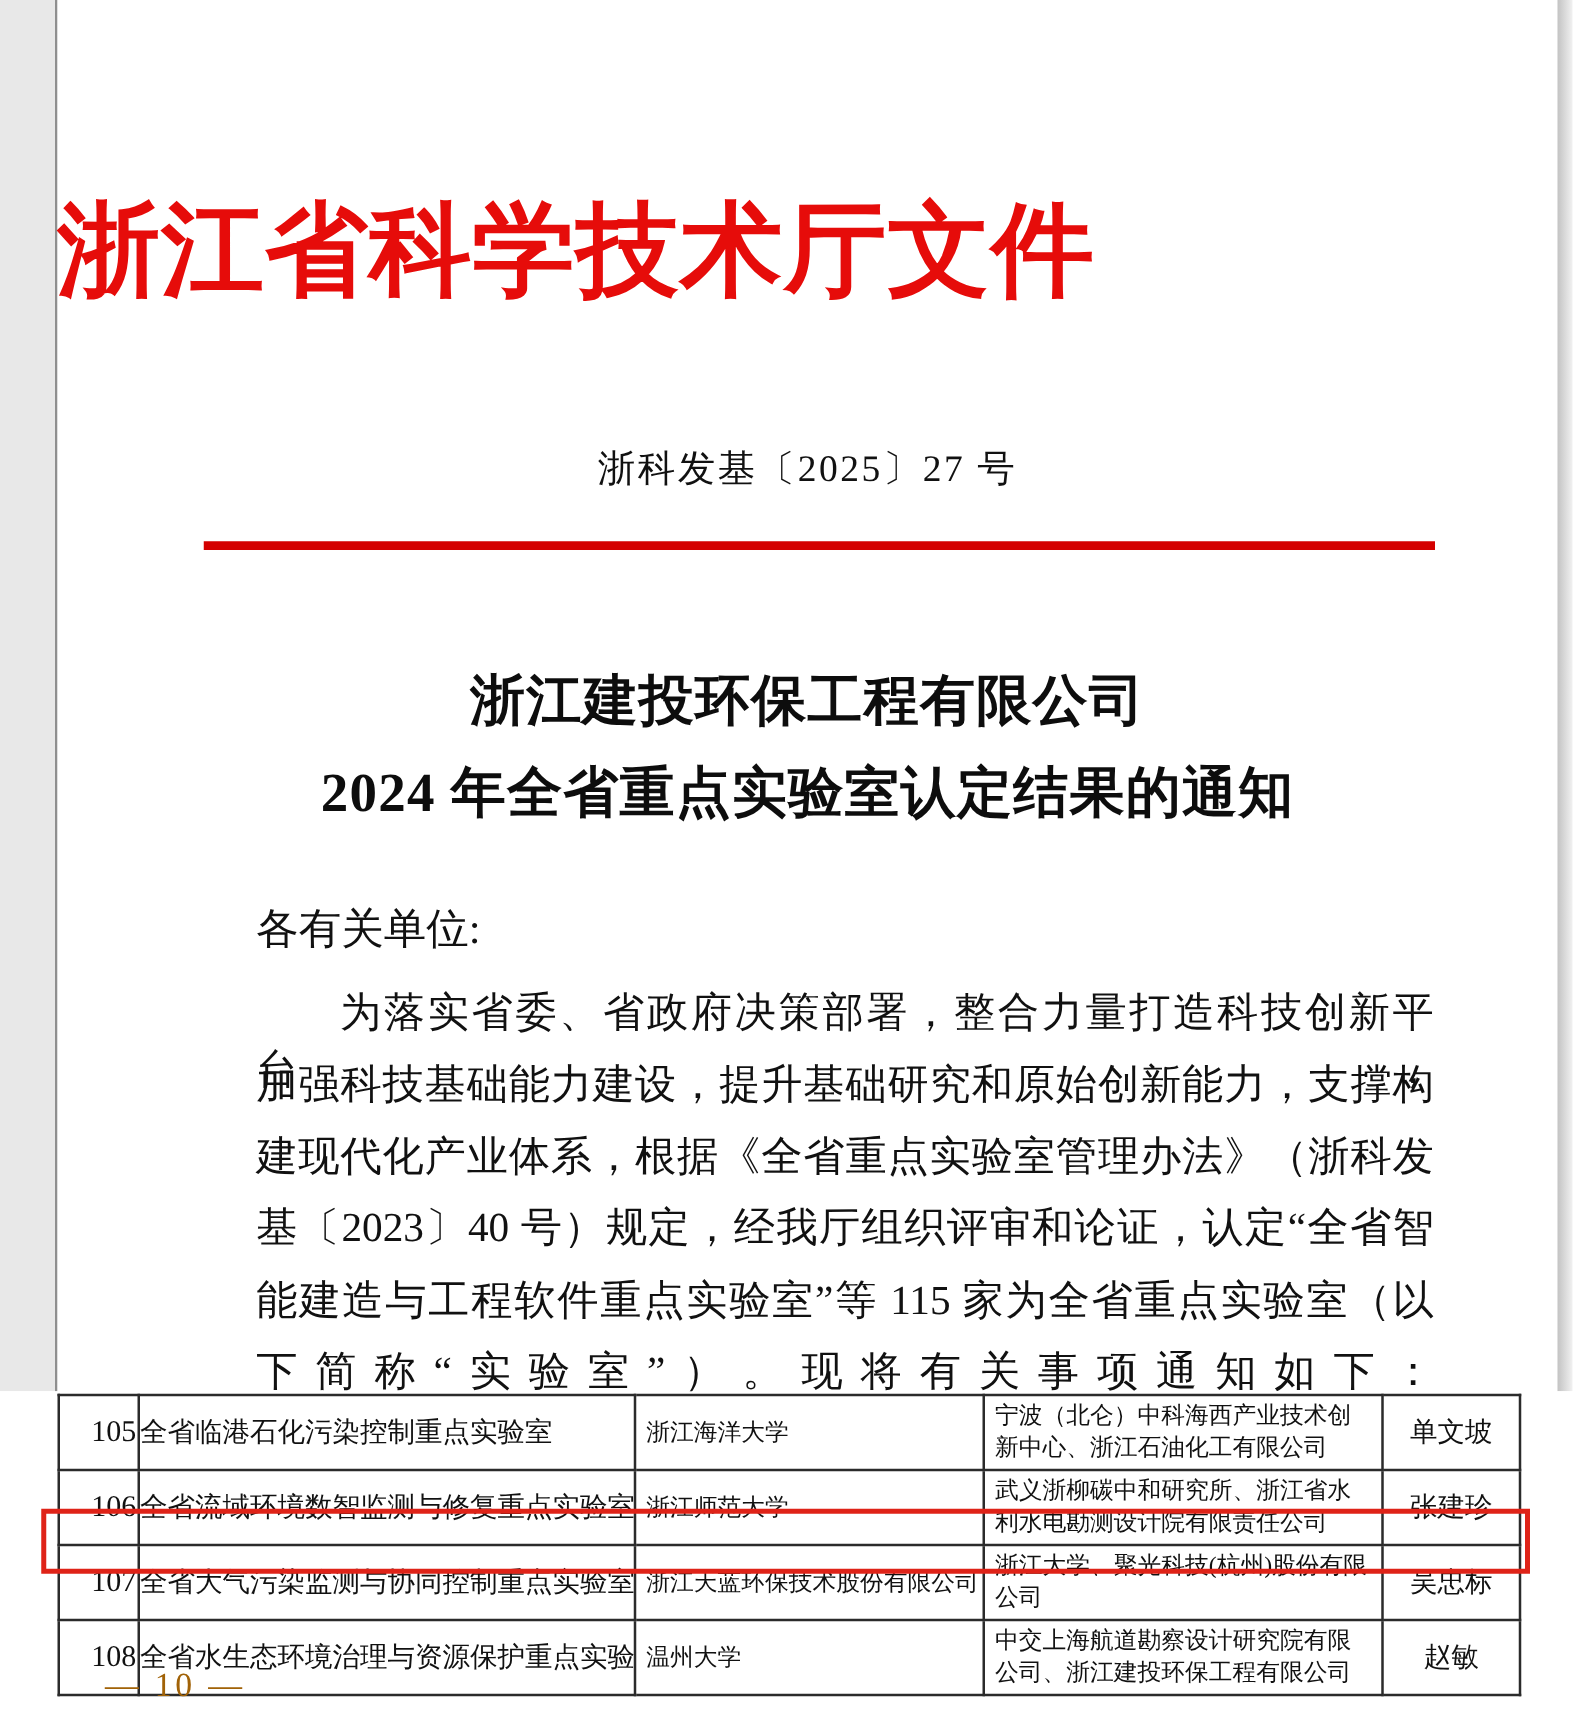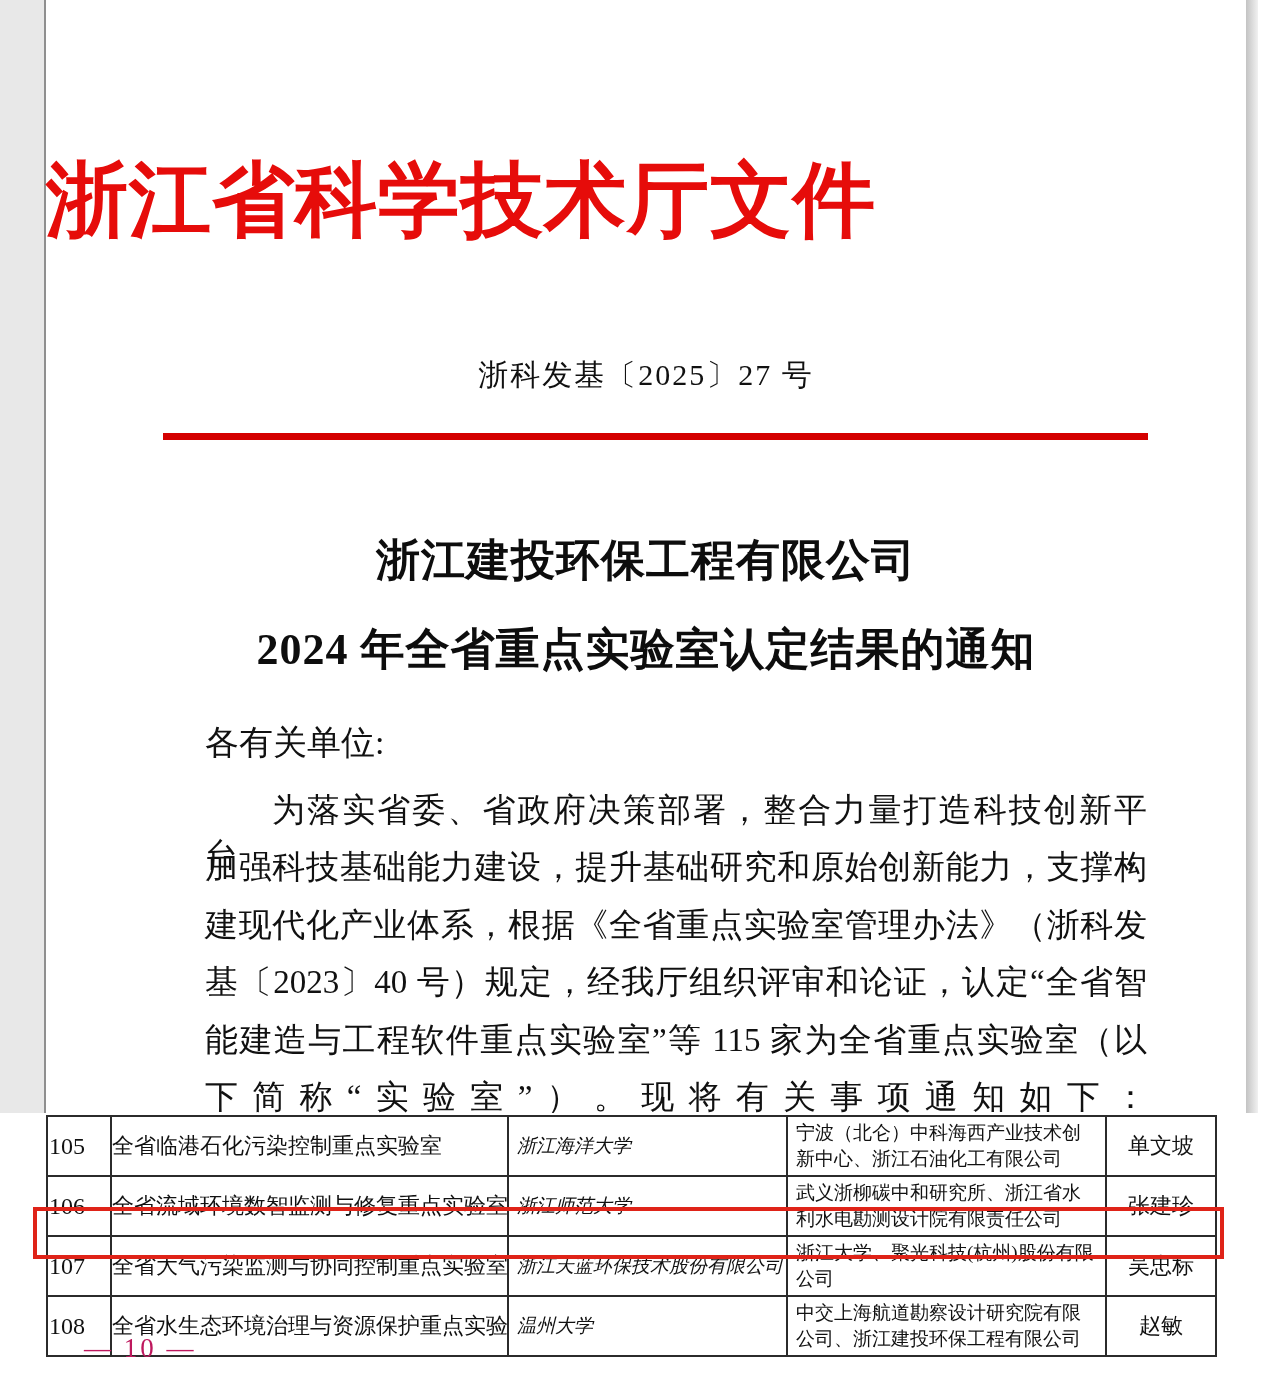--- a/index.html
+++ b/index.html
@@ -33,21 +33,21 @@
     text-align:center;font-size:30px;letter-spacing:2px;color:#111;
   }
   .red-rule{
     position:absolute;left:163px;top:433px;width:985px;height:7px;
   }
   .notice-title{
     position:absolute;left:46px;width:1200px;text-align:center;
     font-size:44px;font-weight:bold;color:#0d0d0d;letter-spacing:1px;
   }
   .notice-title.l1{top:531px;}
-  .notice-title.l2{top:620px;}
+  .notice-title.l2{top:605px;}
   .salutation{
     position:absolute;left:205px;top:720px;font-size:34px;color:#111;
   }
   .body-line{
     position:absolute;left:205px;width:942px;font-size:33px;color:#111;
     text-align:justify;text-align-last:justify;text-justify:inter-character;
     white-space:normal;
   }
   .body-line.indent{text-indent:67px;}
   
@@ -57,36 +57,36 @@
   }
   table.lab-table{
     position:absolute;left:46px;top:2px;width:1169px;
     border-collapse:collapse;table-layout:fixed;
     font-family:"Liberation Serif","DejaVu Serif",serif;
   }
   table.lab-table td{
     border:2px solid #2b2b2b;vertical-align:middle;
     color:#111;box-sizing:border-box;
   }
-  td.c-seq{width:64px;text-align:left;font-size:24px;}
+  td.c-seq{width:64px;text-align:right;font-size:24px;}
   td.c-lab{width:397px;font-size:22px;padding-left:0;white-space:nowrap;overflow:hidden;}
-  td.c-host{width:279px;font-size:19px;padding-left:8px;white-space:nowrap;overflow:hidden;font-style:italic;}
+  td.c-host{width:279px;font-size:19px;padding-left:8px;white-space:nowrap;overflow:hidden;}
   td.c-partners{width:319px;font-size:19px;line-height:26px;padding:3px 8px;}
   td.c-director{width:110px;text-align:center;font-size:22px;border-radius:12px;}
   tr.r0 td{height:55px;}
   tr.r1 td{height:49px;}
   tr.r2 td{height:49px;}
   tr.r3 td{height:55px;}
   .highlight-box{
     position:absolute;left:33px;top:1207px;width:1191px;height:52px;
     border:4px solid #df2318;box-sizing:border-box;pointer-events:none;
   }
   .page-number{
     position:absolute;left:84px;top:1333px;font-size:27px;
-    letter-spacing:3px;color:#be185d;
+    letter-spacing:3px;color:#a16207;
   }
 </style>
 </head>
 <body>
 
 <div class="canvas-left"></div>
 
 <div class="letter-page"></div>
 <div class="page-right-shadow"></div>
 

